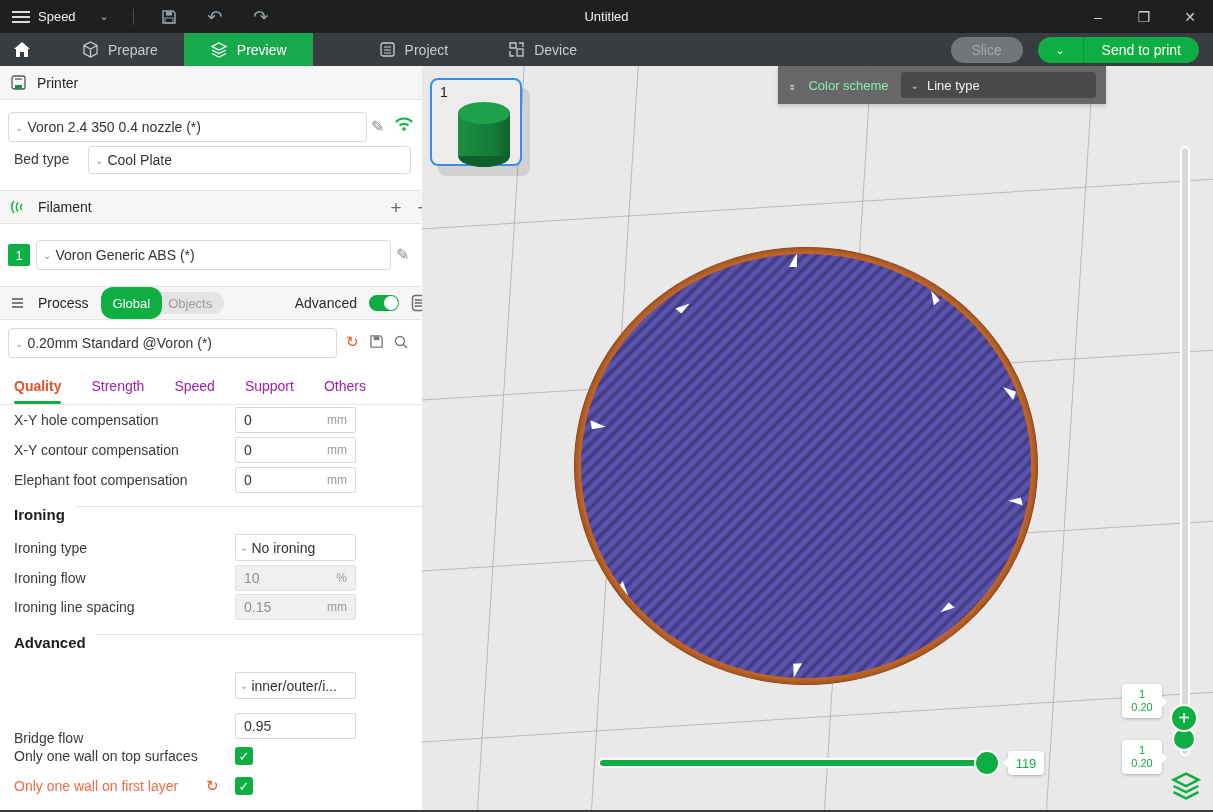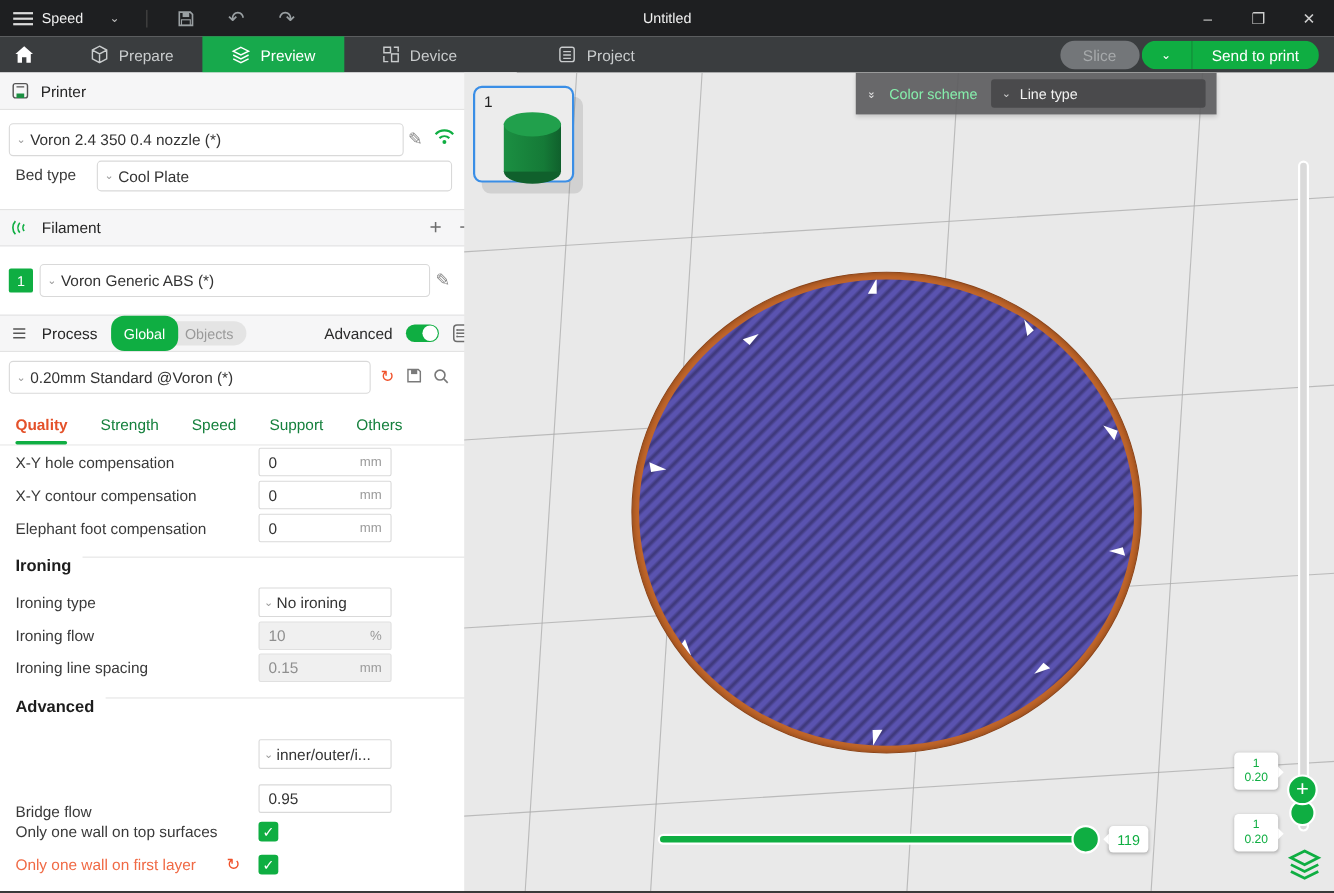--- a/index.html
+++ b/index.html
@@ -18,42 +18,42 @@
   .tb-icon { width:22px; height:22px; display:flex; align-items:center; justify-content:center; color:#9aa0a3; margin-right:14px; cursor:pointer; }
   .tb-title { position:absolute; left:0; right:0; text-align:center; font-size:13px; color:#f2f2f2; pointer-events:none; }
   .tb-win { position:absolute; right:0; top:0; height:33px; display:flex; }
   .win-btn { width:46px; height:33px; display:flex; align-items:center; justify-content:center; color:#cfcfcf; font-size:14px; cursor:pointer; }
 
   
   .tabbar { position:absolute; left:0; top:33px; width:1213px; height:33px; background:#3a3d3f; display:flex; align-items:center; }
   .home-btn { width:44px; height:33px; display:flex; align-items:center; justify-content:center; cursor:pointer; }
   .mode-tab { height:33px; display:flex; align-items:center; gap:9px; padding:0 26px; color:#c9cccd; font-size:14px; cursor:pointer; }
   .mode-tab.active { background:#17a94c; color:#fff; }
-  .tabbar-right { position:absolute; right:14px; top:37px; display:flex; align-items:flex-end; gap:2px; }
+  .tabbar-right { position:absolute; right:14px; top:37px; display:flex; align-items:flex-end; gap:15px; }
   .slice-btn { width:72px; height:26px; border-radius:13px; background:#737679; color:#a6a9ab; font-size:14px; display:flex; align-items:center; justify-content:center; cursor:pointer; border:none; }
   .send-group { height:26px; display:flex; border-radius:13px; overflow:hidden; }
   .send-chev { width:46px; background:#0fae42; color:#fff; display:flex; align-items:center; justify-content:center; font-size:11px; border-right:1px solid #0c9338; cursor:pointer; }
   .send-main { padding:0 18px; background:#0fae42; color:#fff; font-size:14px; display:flex; align-items:center; cursor:pointer; border:none; }
 
   
   .sidepanel { position:absolute; left:0; top:66px; width:470px; bottom:0; background:#fff; border-right:1px solid #c9c9c9; font-size:14px; color:#3a3a3a; }
   .sec-header { position:relative; height:34px; background:#f6f6f7; border-bottom:1px solid #e3e3e3; border-top:1px solid #e3e3e3; display:flex; align-items:center; padding:0 10px; gap:10px; }
   .sec-title { font-size:14px; color:#262626; }
   .hdr-icons { position:absolute; right:10px; display:flex; align-items:center; gap:16px; }
   .hdr-icon { color:#6d6d6d; font-size:16px; cursor:pointer; line-height:1; }
   .select { border:1px solid #d9d9d9; border-radius:4px; background:#fff; display:flex; align-items:center; gap:4px; padding:0 6px; height:30px; cursor:pointer; }
   .select .chev { color:#9a9a9a; font-size:10px; }
   .select .val { font-size:14px; color:#333; white-space:nowrap; overflow:hidden; }
   .pill-toggle { background:#e4e4e4; border-radius:12px; height:22px; display:flex; align-items:center; cursor:pointer; }
   .pill-on { background:#0fae42; color:#fff; border-radius:12px; height:22px; padding:16px 12px; display:flex; align-items:center; font-size:13px; }
   .pill-off { color:#9a9a9a; padding:0 12px 0 6px; font-size:13px; }
   .switch { width:30px; height:16px; border-radius:8px; background:#0fae42; position:relative; cursor:pointer; }
   .switch .knob { position:absolute; right:1px; top:1px; width:14px; height:14px; border-radius:50%; background:#fff; }
   .proc-tabs { position:absolute; left:0; right:0; display:flex; gap:0; border-bottom:1px solid #e8e8e8; }
-  .ptab { font-size:14px; color:#15803d; padding:8px 0 10px 0; cursor:pointer; position:relative; }
+  .ptab { font-size:14px; color:#a21caf; padding:8px 0 10px 0; cursor:pointer; position:relative; }
   .ptab.active { color:#e4512a; font-weight:bold; }
   .ptab.active::after { content:""; position:absolute; left:0; right:0; bottom:0; height:3px; background:#0fae42; border-radius:2px; }
   .row-label { position:absolute; left:14px; font-size:14px; color:#3a3a3a; }
   .inputbox { position:absolute; left:235px; width:121px; height:26px; border:1px solid #d9d9d9; border-radius:2px; background:#fff; display:flex; align-items:center; padding:0 8px; }
   .inputbox.disabled { background:#f0f0f0; border-color:#e0e0e0; }
   .inputbox .v { flex:1; font-size:14px; color:#333; }
   .inputbox.disabled .v { color:#8f8f8f; }
   .inputbox .u { font-size:12px; color:#9a9a9a;text-align:right; }
   .selbox { position:absolute; left:235px; width:121px; height:27px; border:1px solid #d9d9d9; border-radius:2px; background:#fff; display:flex; align-items:center; gap:3px; padding:0 4px; cursor:pointer; }
   .selbox .chev { color:#9a9a9a; font-size:10px; }
@@ -151,34 +151,34 @@
         </svg>
       <span>Prepare</span>
     </div>
     <div class="mode-tab active">
       <svg width="18" height="18" viewBox="0 0 18 18">
           <path d="M9 2 L16 5.5 L9 9 L2 5.5 Z" fill="none" stroke="#fff" stroke-width="1.3"></path>
           <path d="M2 9 L9 12.5 L16 9 M2 12.5 L9 16 L16 12.5" fill="none" stroke="#fff" stroke-width="1.3"></path>
         </svg>
       <span>Preview</span>
     </div>
+    <div class="mode-tab" style="margin-left:40px">
+      <svg width="17" height="17" viewBox="0 0 17 17">
+          <rect x="2" y="2" width="13" height="13" rx="2" fill="none" stroke="#c9cccd" stroke-width="1.3"></rect>
+          <path d="M5 6 h7 M5 9 h7 M5 12 h7" stroke="#c9cccd" stroke-width="1.2"></path>
+        </svg>
+      <span>Project</span>
+    </div>
     <div class="mode-tab" style="margin-left:8px">
       <svg width="17" height="17" viewBox="0 0 17 17">
           <path d="M2 2 h6 v5 h-6 z" fill="none" stroke="#c9cccd" stroke-width="1.3"></path>
           <path d="M2 10 v5 h4 M11 2 h4 v4" fill="none" stroke="#c9cccd" stroke-width="1.3"></path>
           <rect x="9" y="8" width="6" height="7" fill="none" stroke="#c9cccd" stroke-width="1.3"></rect>
         </svg>
       <span>Device</span>
-    </div>
-    <div class="mode-tab" style="margin-left:40px">
-      <svg width="17" height="17" viewBox="0 0 17 17">
-          <rect x="2" y="2" width="13" height="13" rx="2" fill="none" stroke="#c9cccd" stroke-width="1.3"></rect>
-          <path d="M5 6 h7 M5 9 h7 M5 12 h7" stroke="#c9cccd" stroke-width="1.2"></path>
-        </svg>
-      <span>Project</span>
     </div>
   </div>
   <div class="tabbar-right">
     <button class="slice-btn">Slice</button>
     <div class="send-group">
       <div class="send-chev">⌄</div>
       <button class="send-main">Send to print</button>
     </div>
   </div>
 

